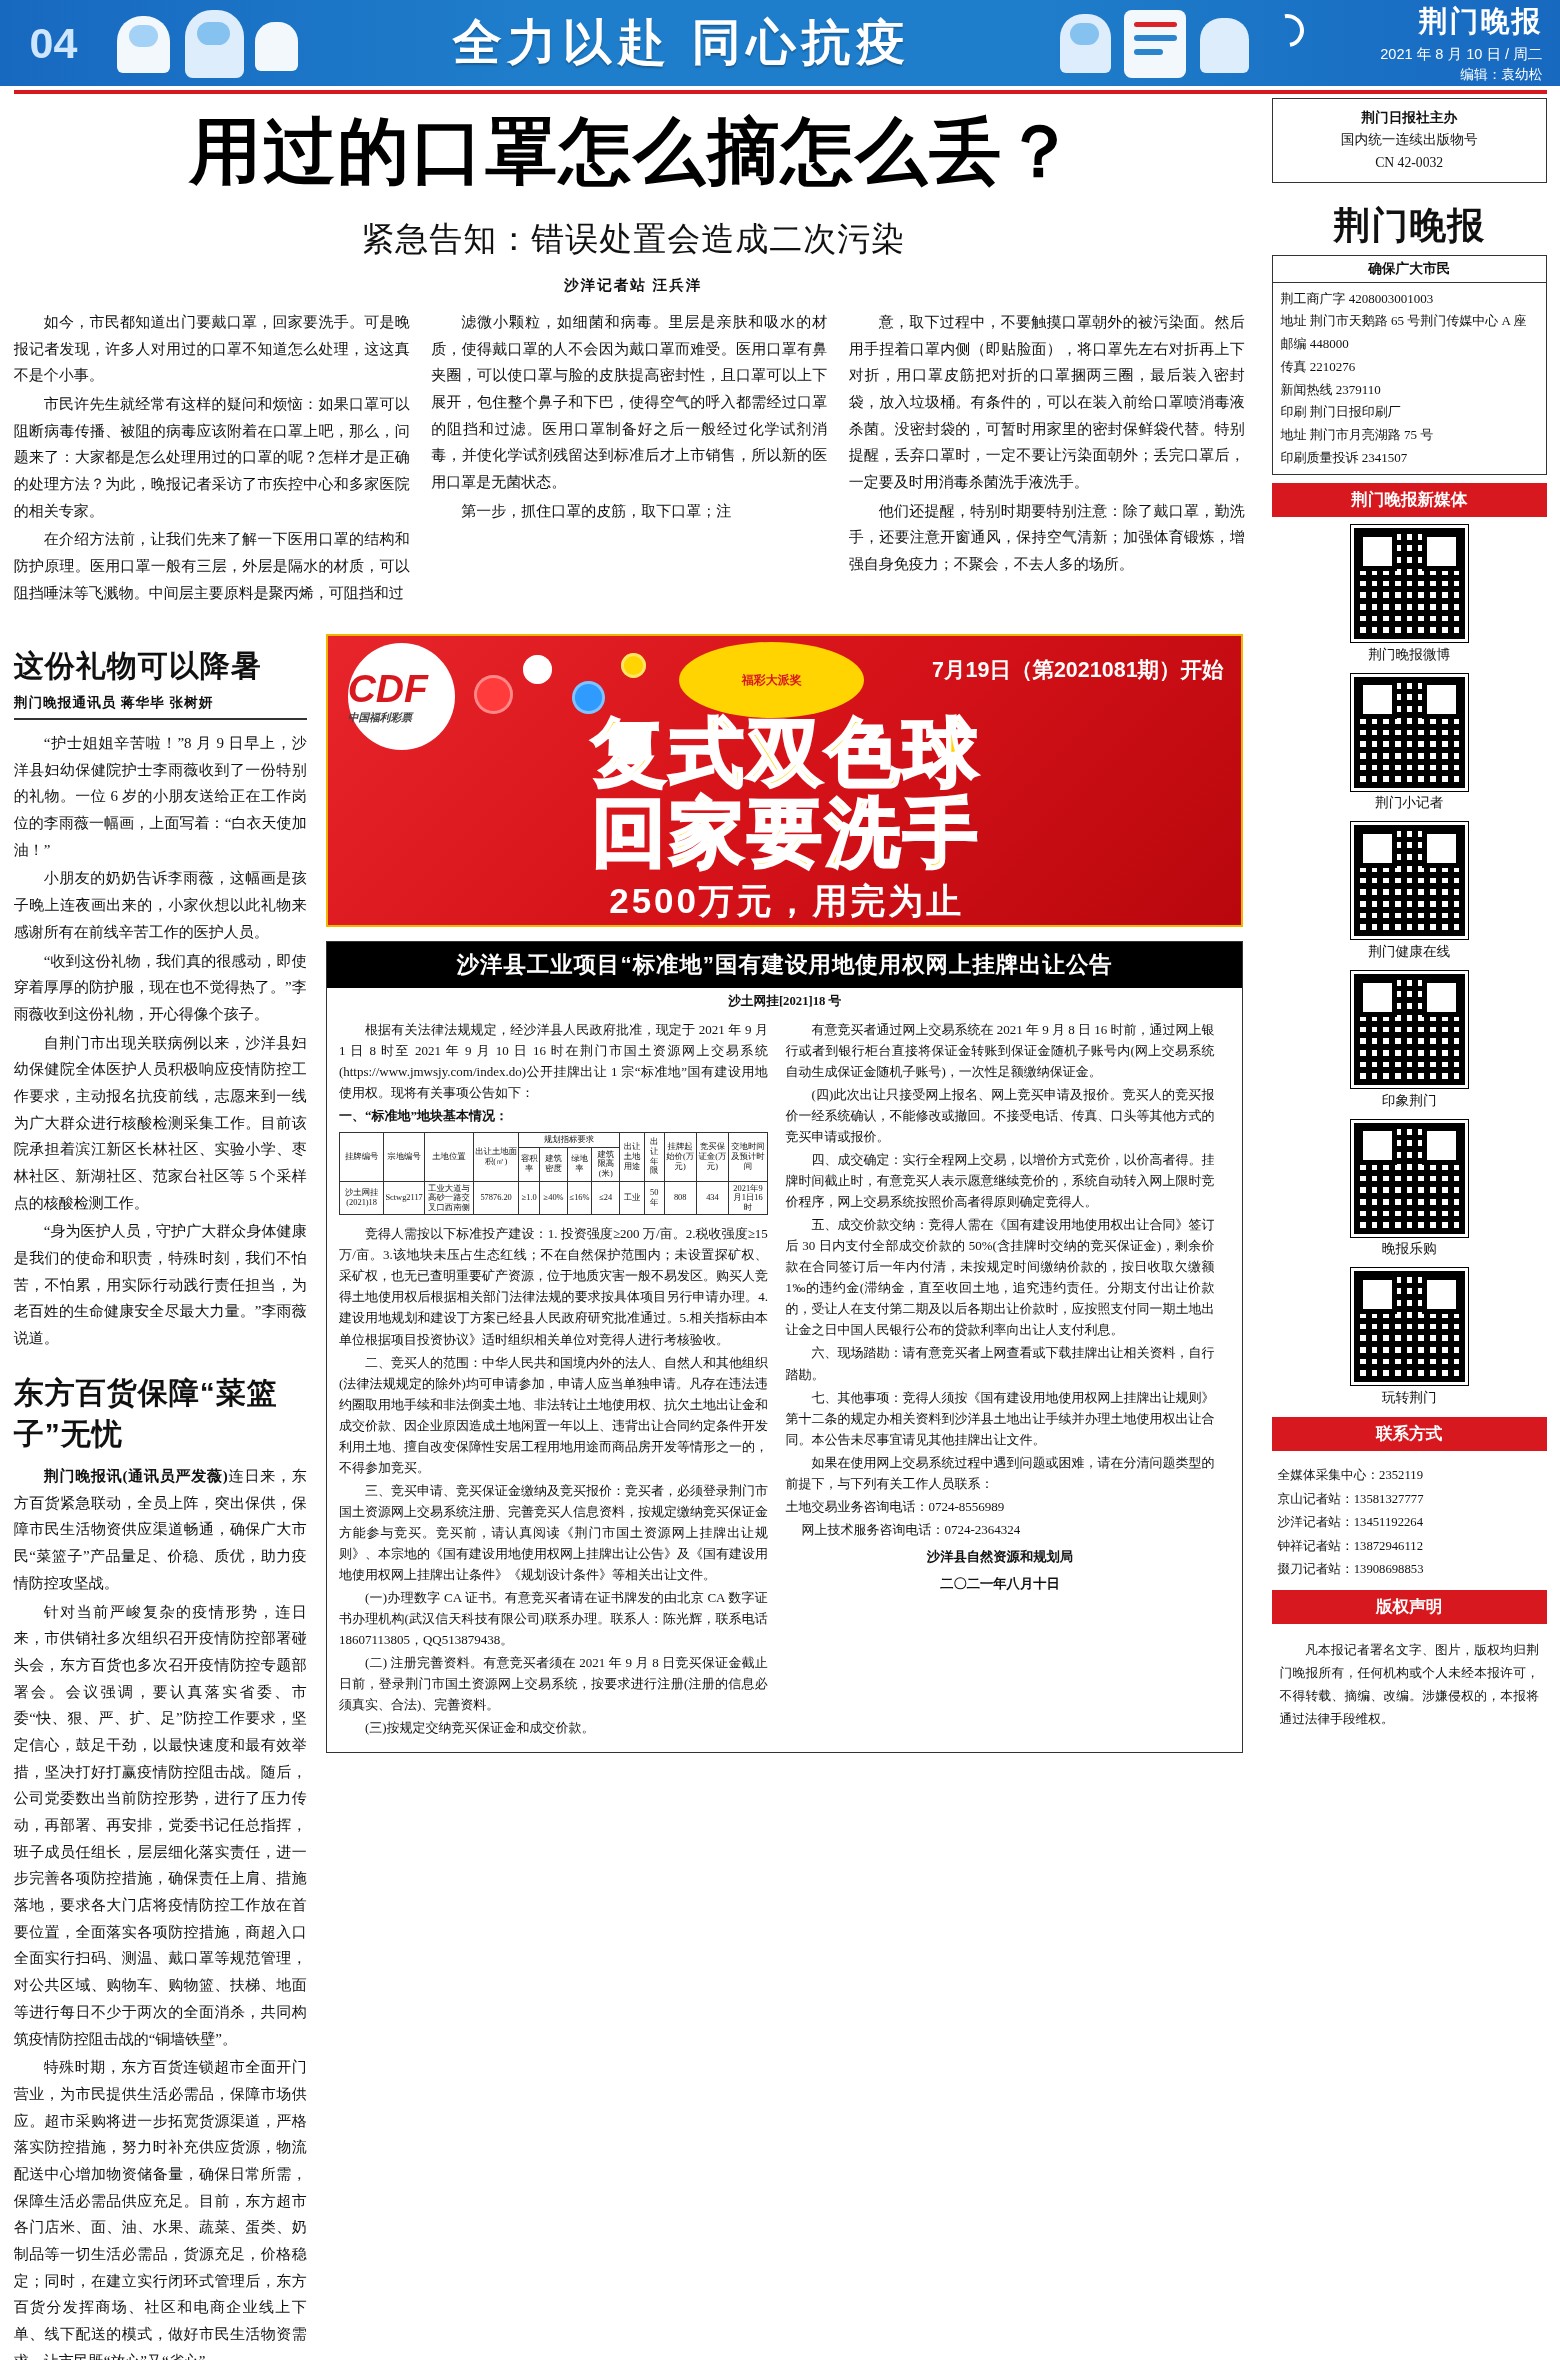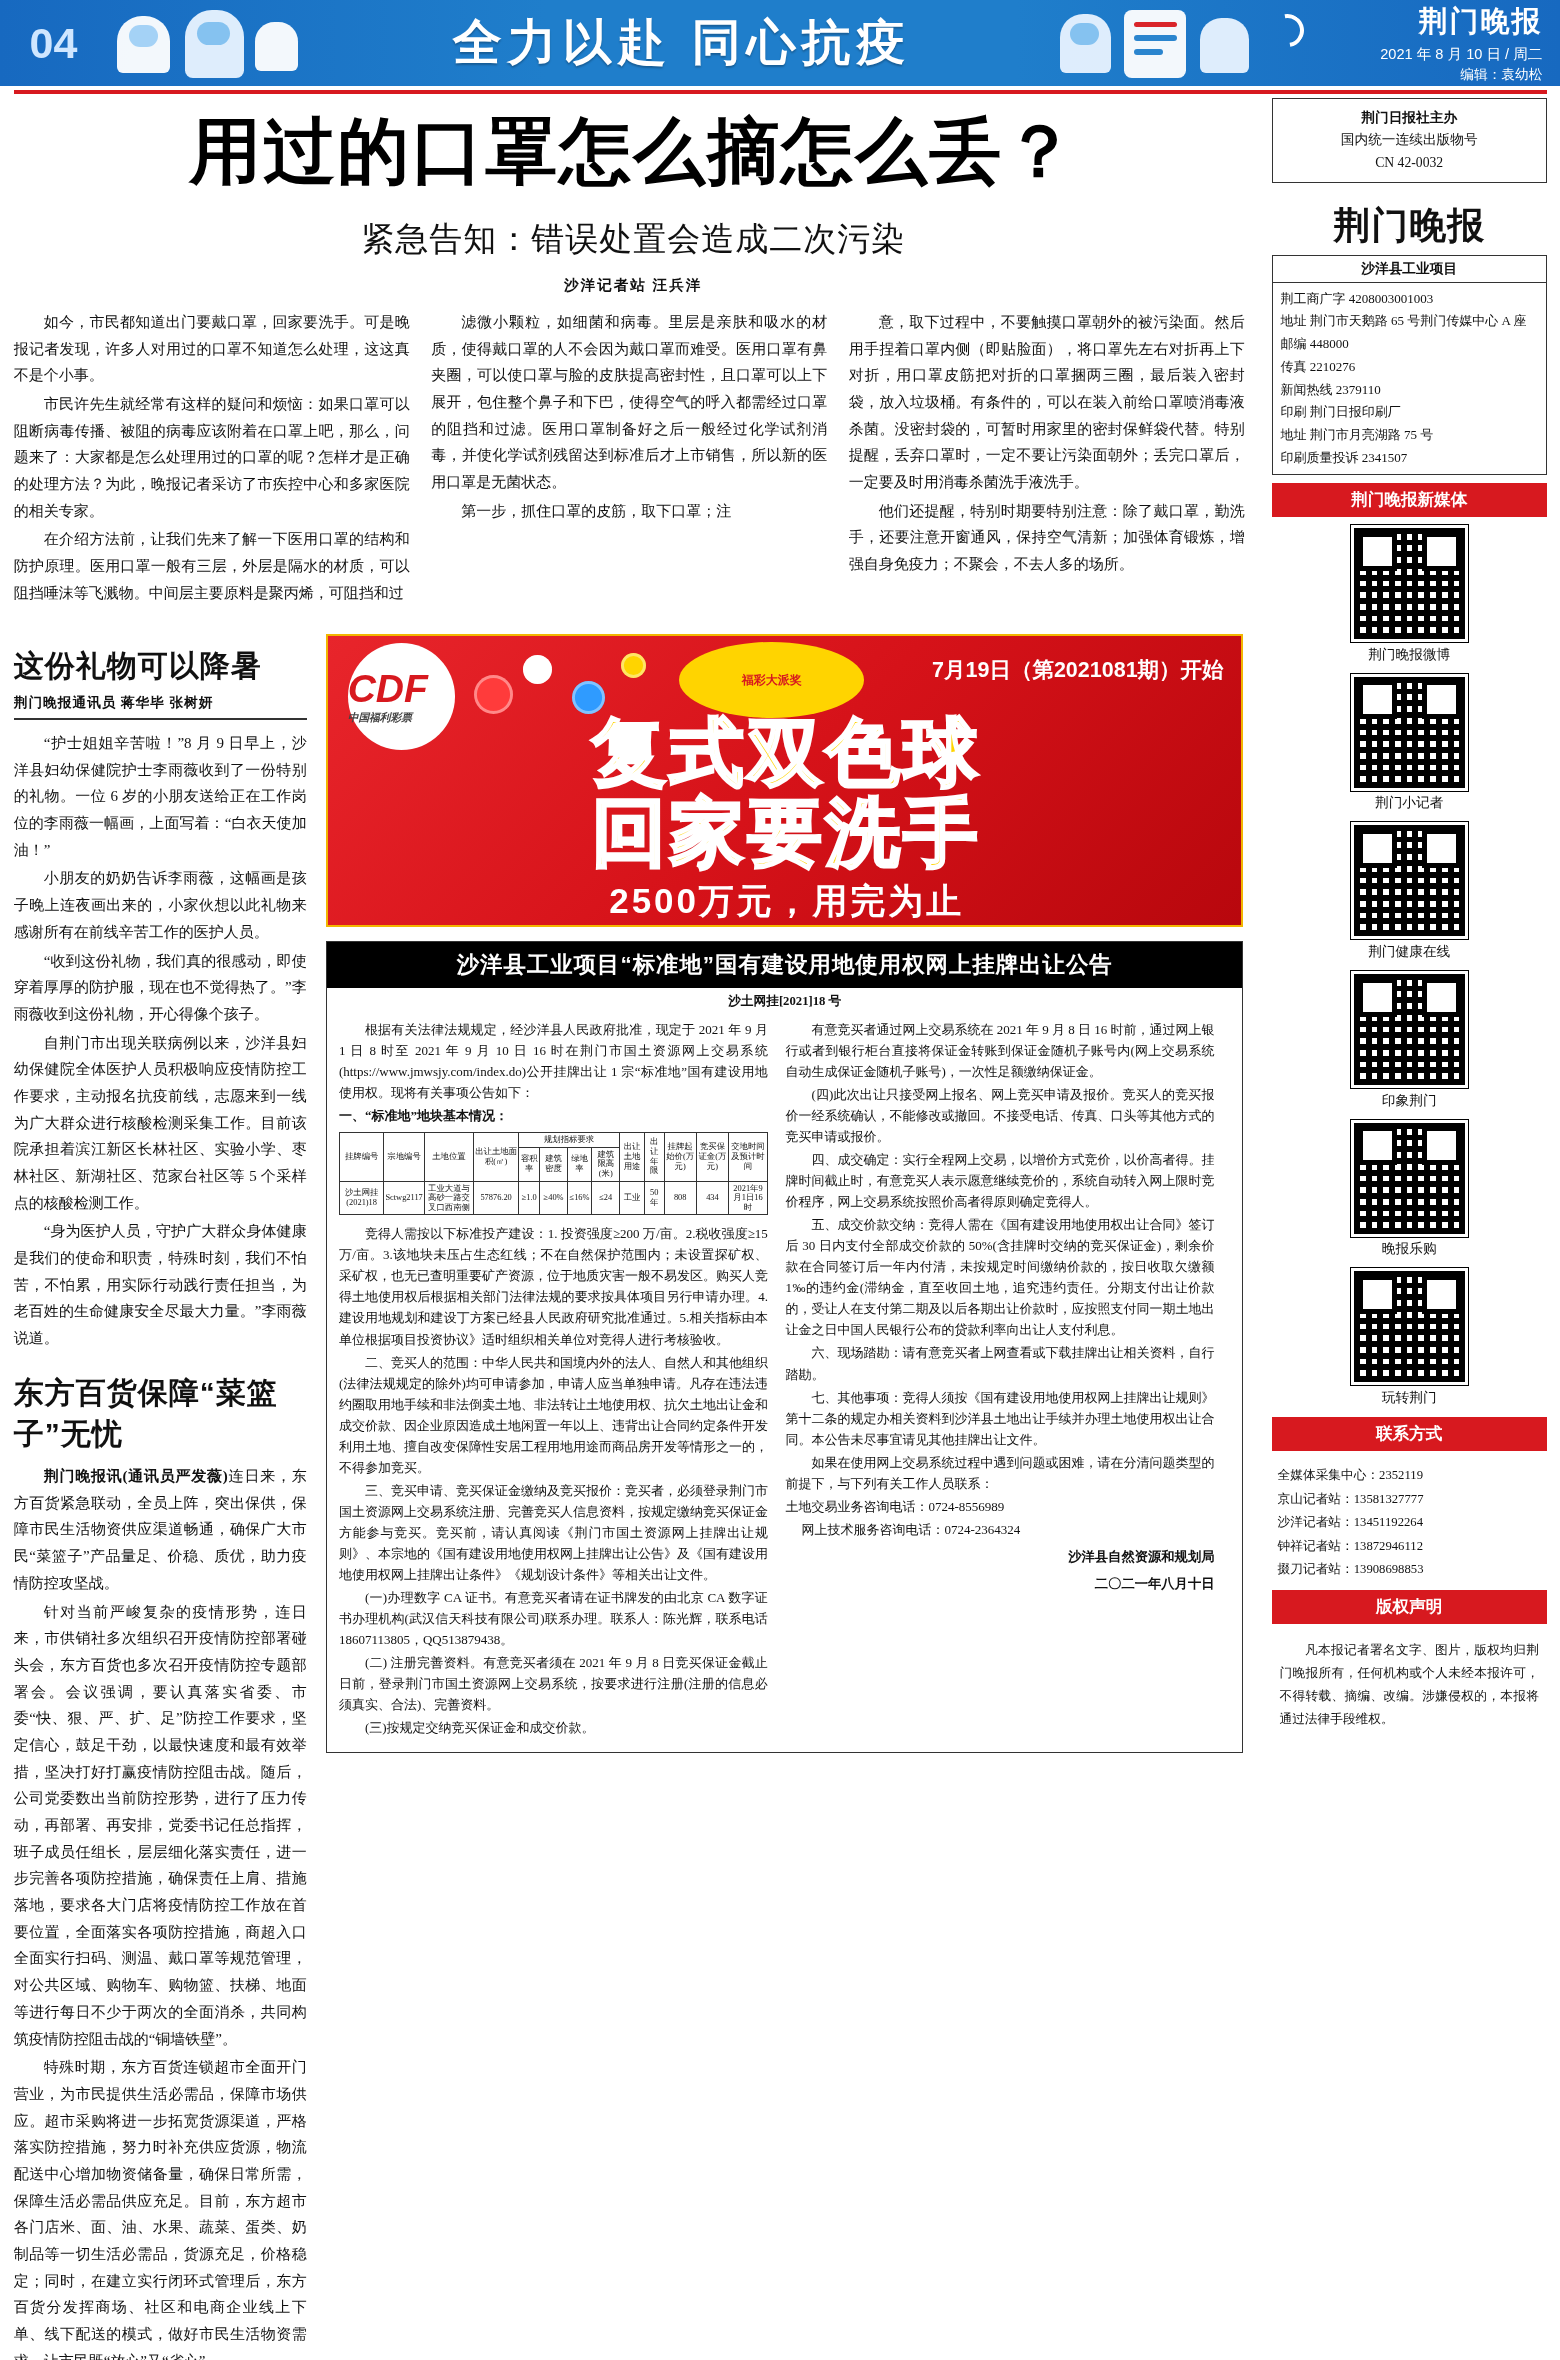--- a/index.html
+++ b/index.html
@@ -134,21 +134,21 @@
   .notice { width:917px; margin-top:13.7px; border:1px solid #333; }
   .notice-hd {
     background:#000000; color:#fff; font-size:22.4px; font-weight:bold;
     text-align:center; padding:7.8px 0; letter-spacing:1px;
     font-family:"Liberation Sans", sans-serif;
   }
   .notice-sub { text-align:center; font-size:12.7px; padding:4.9px 0 2.9px; font-weight:bold;}
   .notice-body { display:flex; gap:17.6px; padding:5.9px 11.7px 11.7px; }
   .notice-body .ncol { width:429px; font-size:13px; line-height:1.62; text-align:justify;}
   .notice-body .ncol p { margin:0 0 2px; text-indent:2em;}
-  .notice-sign { text-align:right; font-weight:bold; margin-top:5.9px; font-size:13.3px;}
+  .notice-sign { text-align:center; font-weight:bold; margin-top:5.9px; font-size:13.3px;}
 
   table.land { border-collapse:collapse; width:100%; margin:5.9px 0 7.8px; font-size:8.4px; }
   table.land th, table.land td { border:1px solid #333; padding:2px 1px; text-align:center; line-height:1.15;}
   table.land th { font-weight:normal; }
 
   
   .rail-box { border:1px solid #333; margin-bottom:9.8px; }
   .pub-info { text-align:center; font-size:13.7px; line-height:1.65; padding:7.8px 5.9px; }
   .pub-info .b { font-weight:bold; }
   .rail-logo {
@@ -354,21 +354,21 @@
       <div class="pub-info">
         <div class="b">荆门日报社主办</div>
         <div>国内统一连续出版物号</div>
         <div>CN 42-0032</div>
       </div>
     </div>
 
     <div class="rail-logo">荆门晚报</div>
 
     <div class="lic">
-      <div class="lic-hd">沙洋县工业项目</div>
+      <div class="lic-hd">确保广大市民</div>
       <div class="lic-rows">
         <div>荆工商广字 4208003001003</div>
         <div>地址  荆门市天鹅路 65 号荆门传媒中心 A 座</div>
         <div>邮编  448000</div>
         <div>传真  2210276</div>
         <div>新闻热线  2379110</div>
         <div>印刷  荆门日报印刷厂</div>
         <div>地址  荆门市月亮湖路 75 号</div>
         <div>印刷质量投诉  2341507</div>
       </div>

